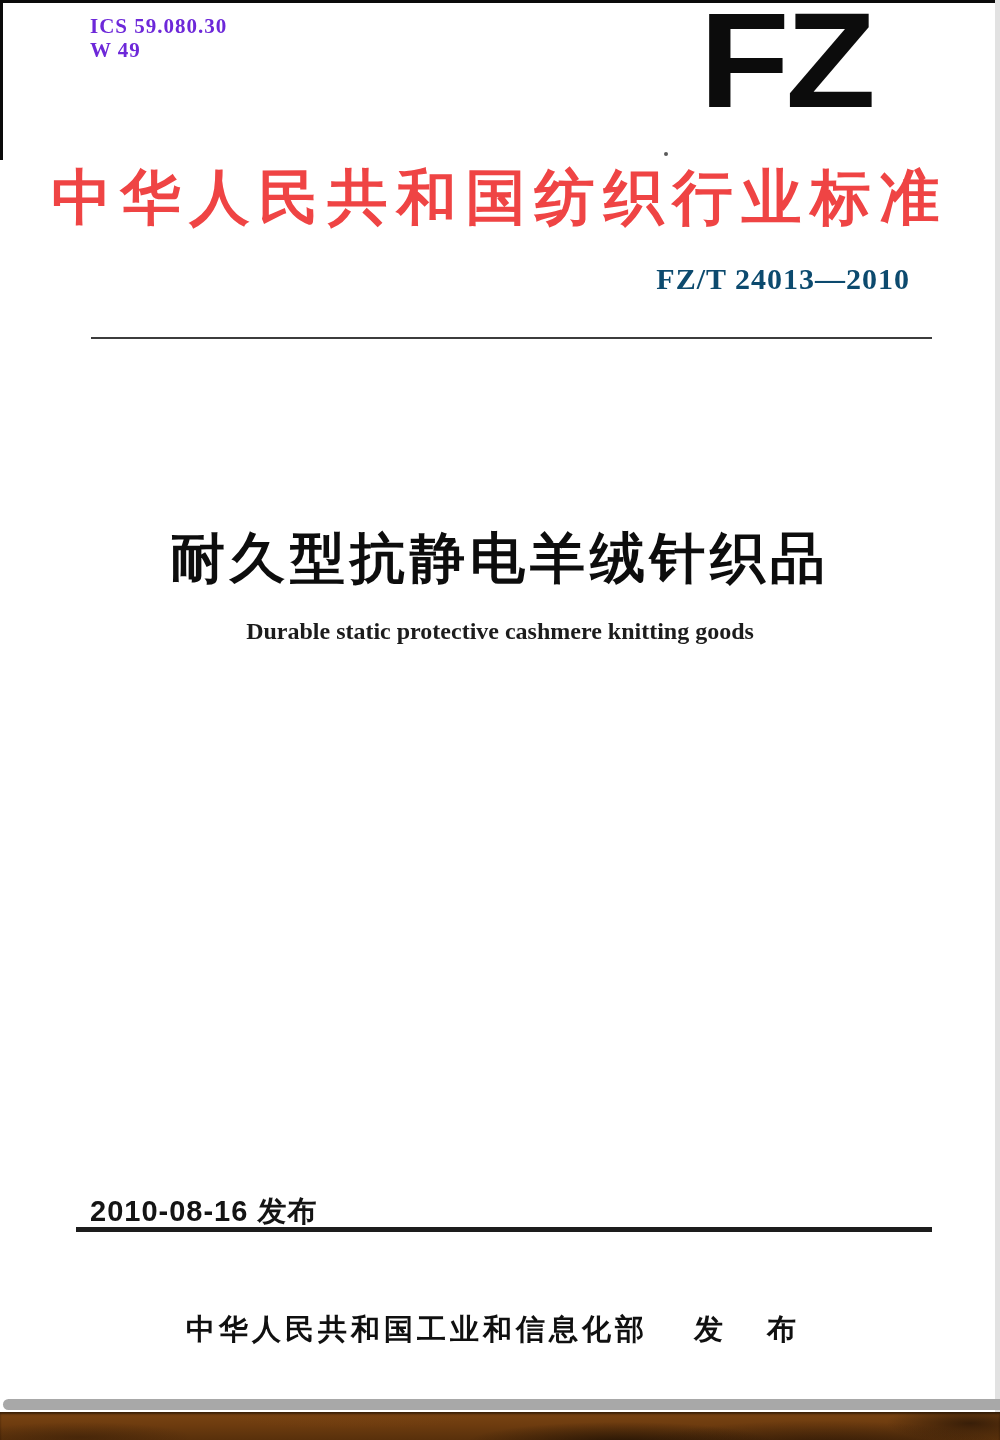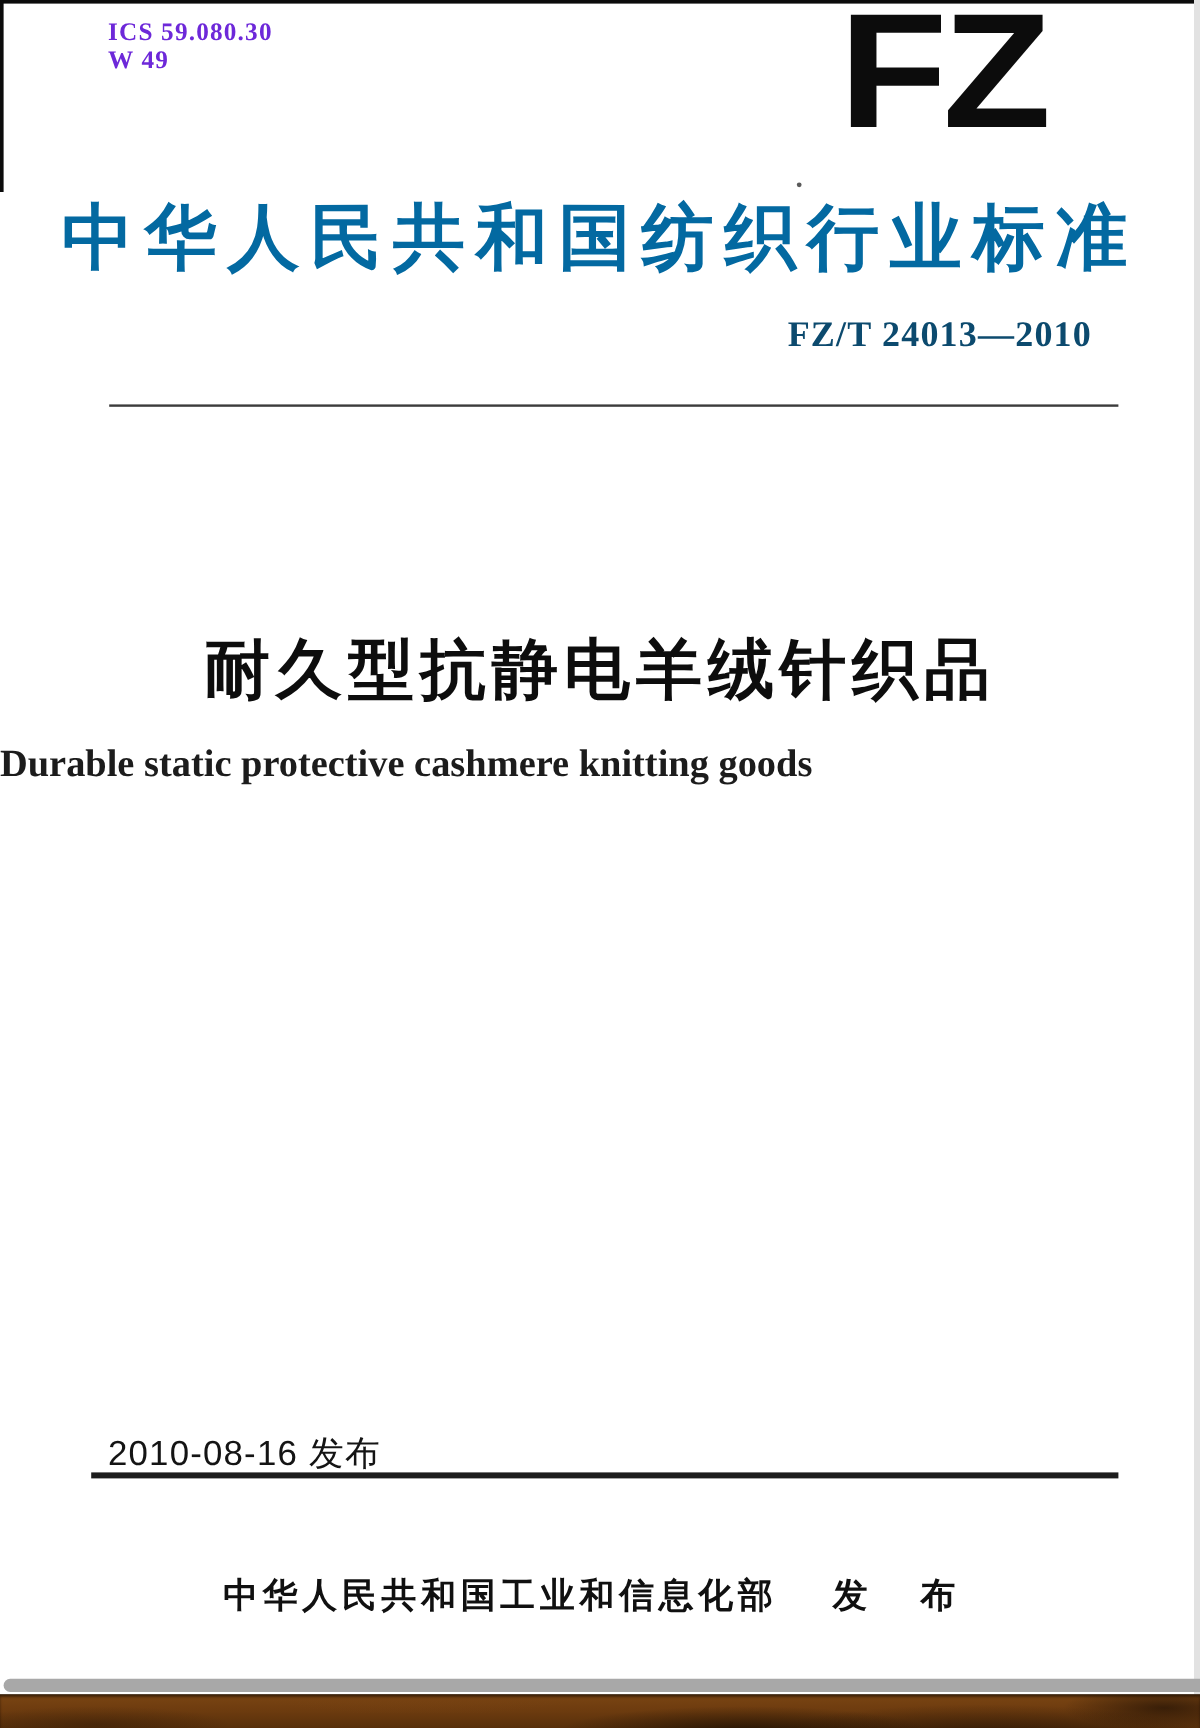--- a/index.html
+++ b/index.html
@@ -52,21 +52,21 @@
     color: #0c0c0c;
     transform: scaleY(0.92);
   }
   .main-heading {
     position: absolute; top: 158px; left: 0;
     width: 1000px;
     text-align: center;
     font-weight: bold;
     font-size: 60px;
     letter-spacing: 9px;
-    color: #0369a1;
+    color: #ef4444;
     white-space: nowrap;
   }
   .std-number {
     position: absolute; top: 262px; right: 90px;
     font-family: "Liberation Serif", serif;
     font-weight: bold;
     font-size: 30px;
     color: #0c4a6e;
     letter-spacing: 1px;
   }
@@ -81,29 +81,29 @@
     text-align: center;
     font-weight: bold;
     font-size: 55px;
     letter-spacing: 5px;
     color: #0d0d0d;
     white-space: nowrap;
   }
   .title-en {
     position: absolute; top: 618px; left: 0;
     width: 1000px;
-    text-align: left;
+    text-align: center;
     font-family: "Liberation Serif", serif;
     font-weight: bold;
-    font-size: 32px;
+    font-size: 24px;
     color: #1c1c1c;
   }
   .date-issue {
     position: absolute; top: 1192px; left: 90px;
-    font-weight: normal;
+    font-weight: bold;
     font-size: 29px;
     color: #141414;
     letter-spacing: 1px;
   }
   .date-impl {
     position: absolute; top: 1192px; right: 88px;
     font-weight: bold;
     font-size: 29px;
     color: #141414;
     letter-spacing: 1px;

